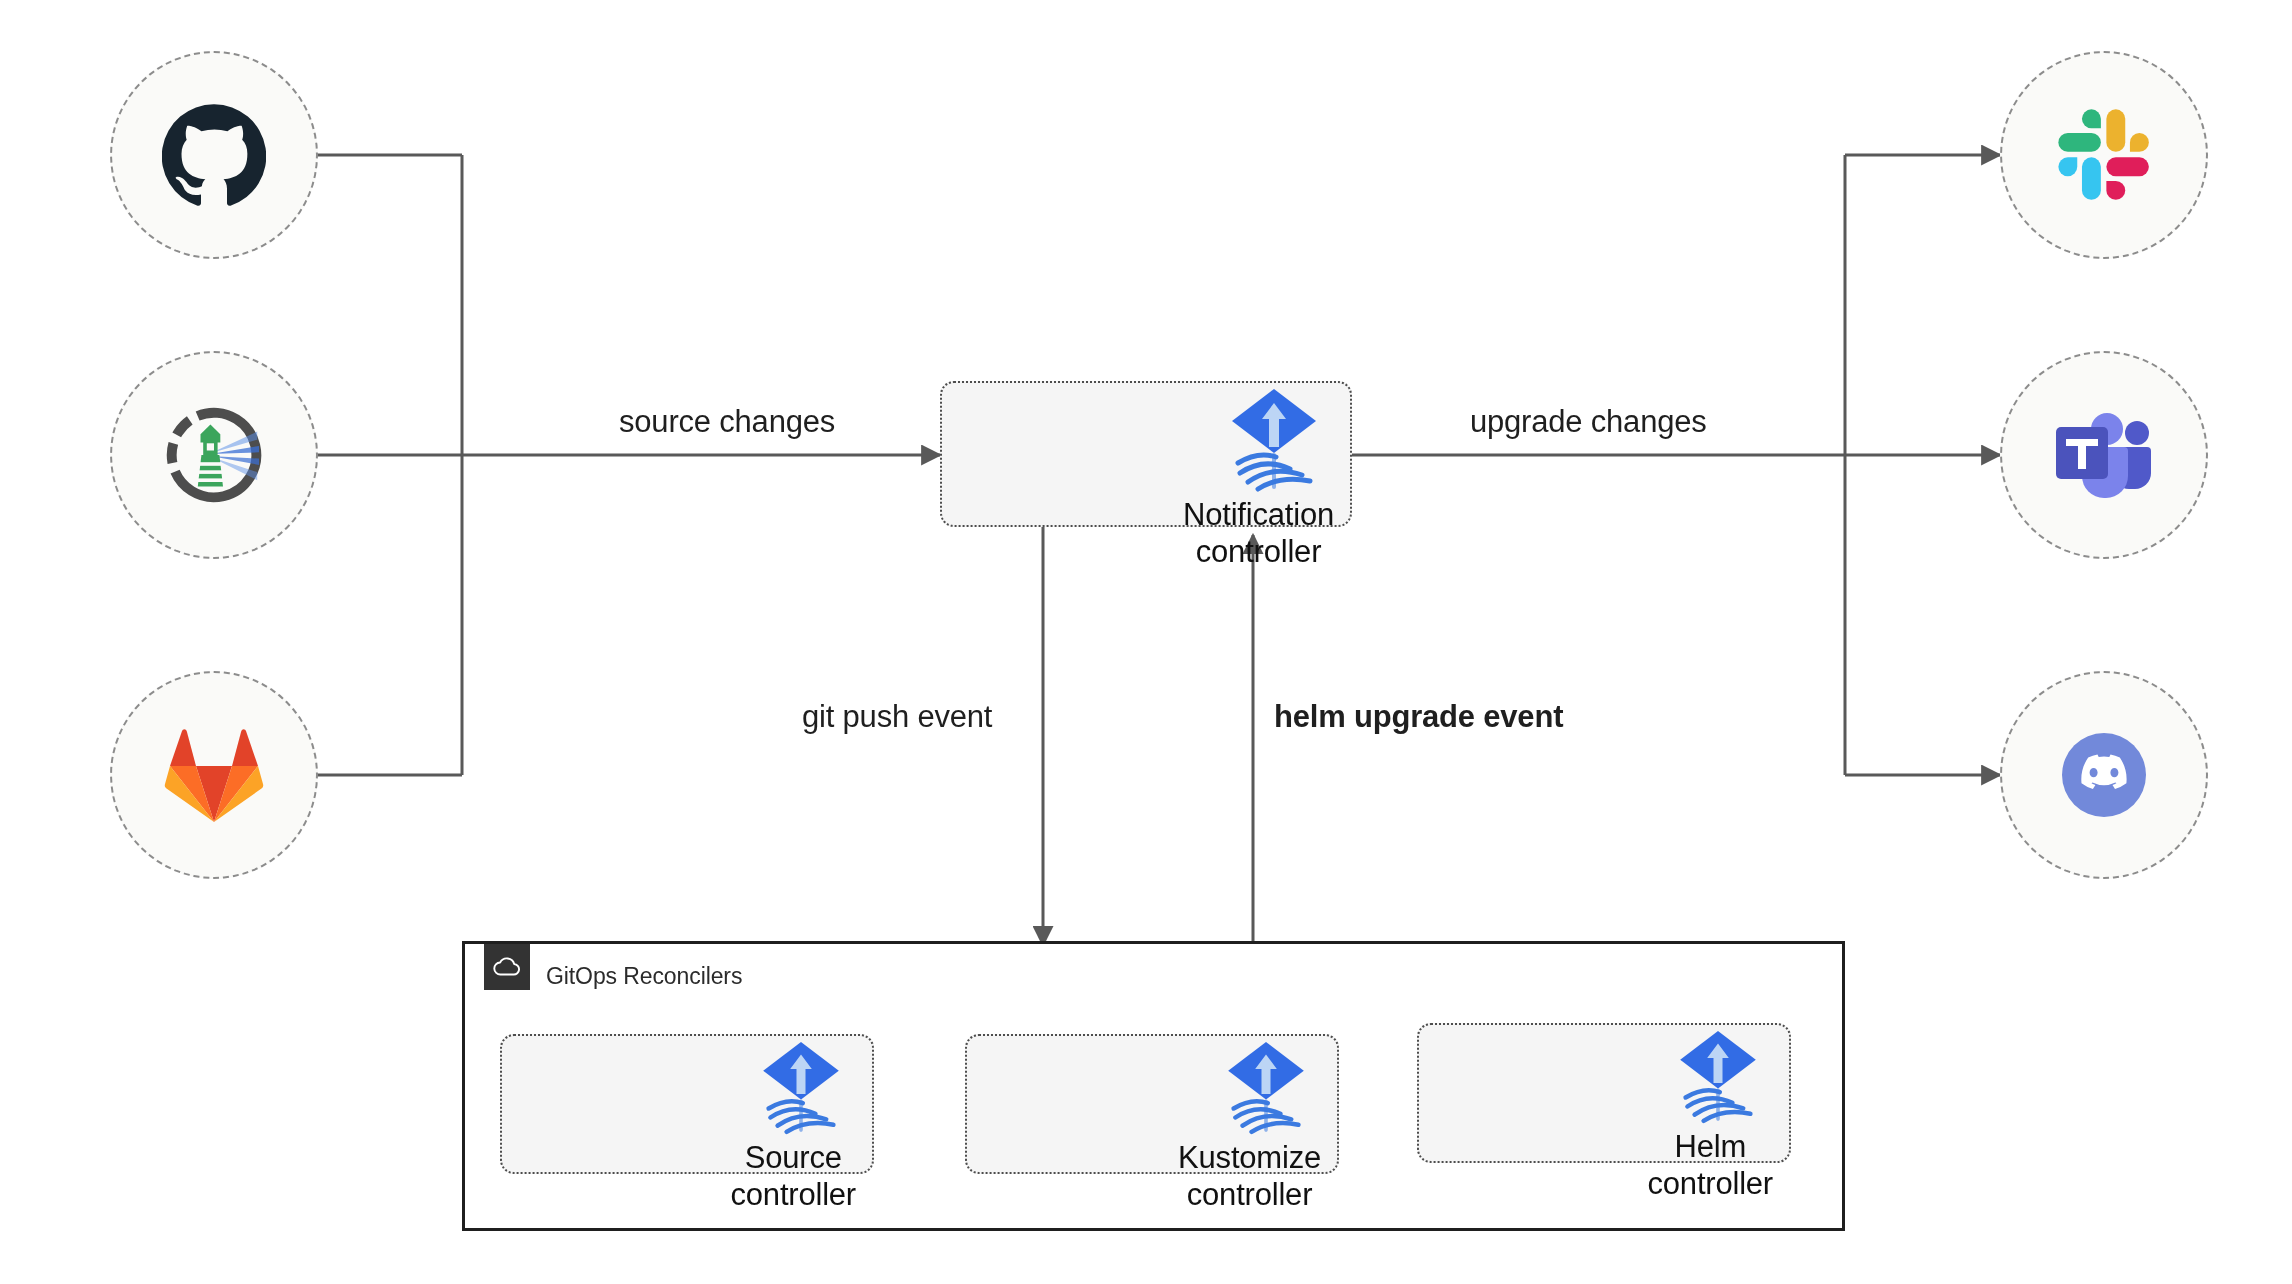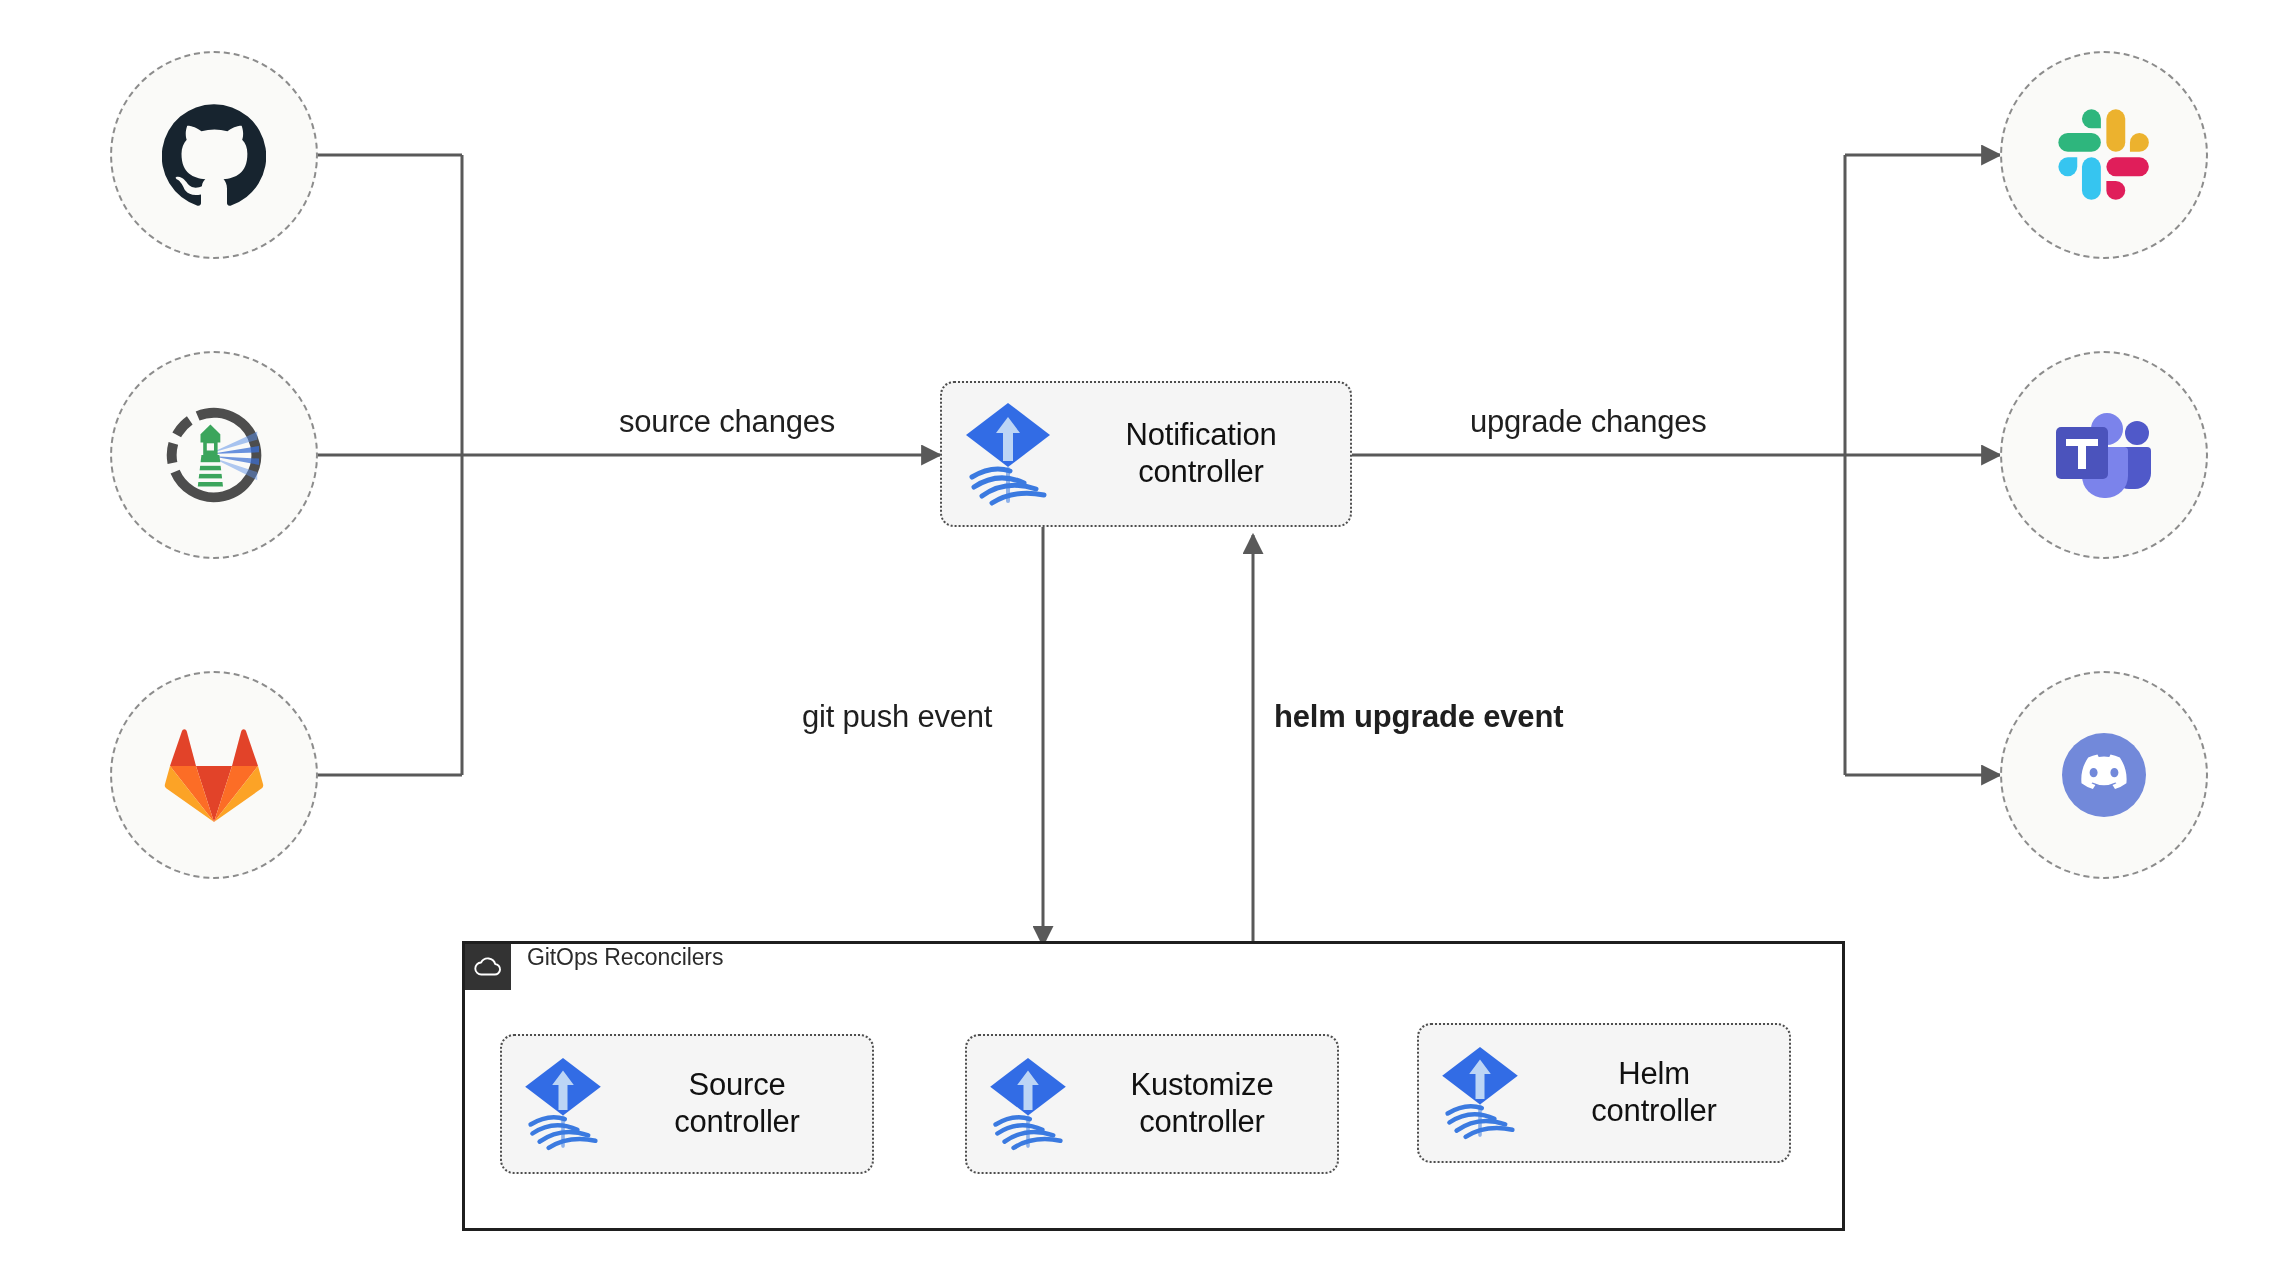--- a/index.html
+++ b/index.html
@@ -45,22 +45,23 @@
   .node-circle svg { display: block; }
 
   
   .ctrl-box {
     position: absolute;
     background: #f5f5f5;
     border: 2px dotted #4d4d4d;
     border-radius: 14px;
     box-sizing: border-box;
     display: flex;
-    align-items: center;
+    align-items: flex-end;
     padding: 0 16px;
+    flex-direction: column;
   }
   .ctrl-icon {
     flex: 0 0 auto;
     margin-right: 10px;
   }
   .ctrl-label {
     flex: 1 1 auto;
     text-align: center;
     font-size: 31px;
     line-height: 1.18;
@@ -74,22 +75,23 @@
     position: absolute;
     border: 3px solid #1f1f1f;
     background: #ffffff;
     box-sizing: border-box;
   }
   .group-header {
     position: absolute;
     left: 0;
     top: 0;
     display: flex;
-    align-items: flex-start;
+    align-items: flex-end;
     height: 46px;
+    padding-left: 19px;
   }
   .group-badge {
     width: 46px;
     height: 46px;
     background: #333333;
     display: flex;
     align-items: center;
     justify-content: center;
   }
   .group-title {

